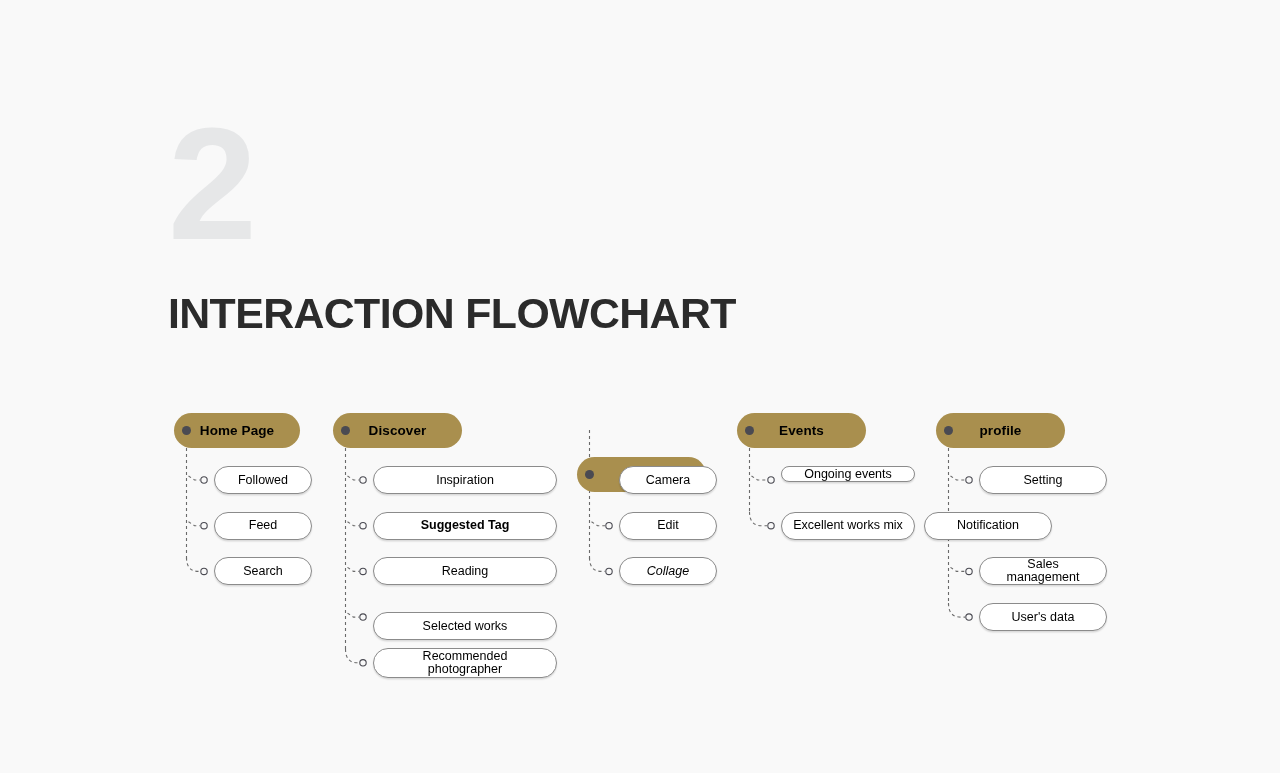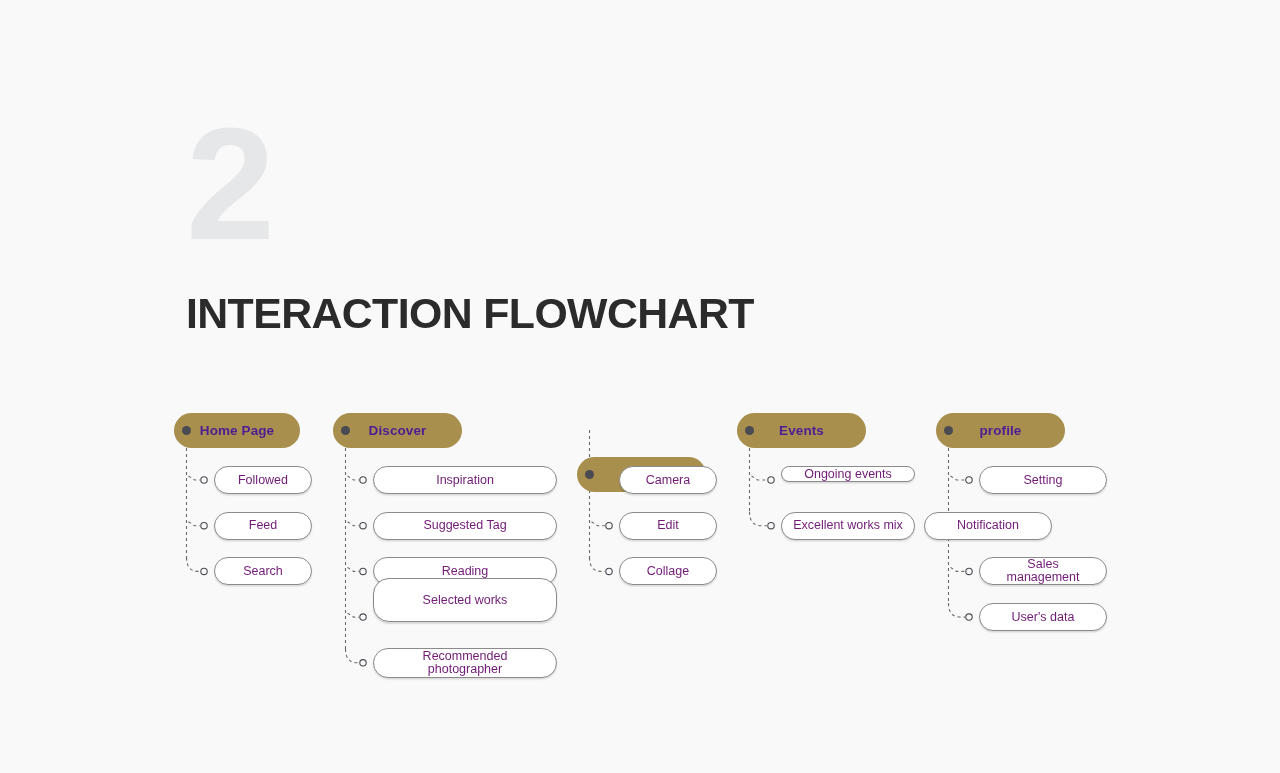--- a/index.html
+++ b/index.html
@@ -12,21 +12,21 @@
     height: 773px;
     background: #f9f9f9;
     font-family: "Liberation Sans", "DejaVu Sans", sans-serif;
     overflow: hidden;
     position: relative;
   }
 
   
   #header-block {
     position: absolute;
-    left: 186px;
+    left: 168px;
     top: 118px;
     width: 800px;
   }
   #section-number {
     font-size: 160px;
     font-weight: bold;
     line-height: 0.82;
     color: #e6e7e8;
     letter-spacing: -4px;
     margin: 0;
@@ -77,21 +77,21 @@
     height: 35px;
     border-radius: 18px;
     background: #a98f4e;
     display: flex;
     align-items: center;
     justify-content: center;
     box-sizing: border-box;
     cursor: pointer;
   }
   .column-header .header-label {
-    color: #4c1d95;
+    color: #000000;
     font-size: 13.5px;
     font-weight: bold;
     letter-spacing: 0.1px;
     white-space: nowrap;
   }
   .anchor-dot {
     position: absolute;
     left: 8px;
     top: 50%;
     width: 9px;
@@ -111,21 +111,21 @@
     display: flex;
     align-items: center;
     justify-content: center;
     box-sizing: border-box;
     box-shadow: 0 1.5px 1.5px rgba(0,0,0,0.13);
     cursor: pointer;
     text-align: center;
   }
   .flow-item .item-label {
     font-size: 12.5px;
-    color: #701a75;
+    color: #000000;
     line-height: 13px;
     white-space: pre-line;
     padding: 0 10px;
   }
   .flow-item.two-line {
     height: 30px;
   }
 </style>
 </head>
 <body>
@@ -195,46 +195,46 @@
       </div>
       <div class="flow-column" style="left: 333px; top: 413px; width: 129px;">
         <div class="column-header" style="width: 129px;">
           <span class="anchor-dot"></span>
           <span class="header-label">Discover</span>
         </div>
       </div>
       <div class="flow-item" style="left: 373px; top: 466px; width: 184px; height: 28px;">
         <span class="item-label">Inspiration</span>
       </div>
-      <div class="flow-item" style="left: 373px; top: 511.7px; width: 184px; height: 28px;">
+      <div class="flow-item" style="left: 373px; top: 511.7px; width: 184px; height: 28px; font-weight: bold;">
         <span class="item-label">Suggested Tag</span>
       </div>
       <div class="flow-item" style="left: 373px; top: 557.4px; width: 184px; height: 28px;">
         <span class="item-label">Reading</span>
       </div>
-      <div class="flow-item" style="left: 373px; top: 578px; width: 184px; height: 44px;">
+      <div class="flow-item" style="left: 373px; top: 612px; width: 184px; height: 28px;">
         <span class="item-label">Selected works</span>
       </div>
       <div class="flow-item two-line" style="left: 373px; top: 647.8px; width: 184px; height: 30px; text-align: center;">
         <span class="item-label">Recommended
 photographer</span>
       </div>
       <div class="flow-column" style="left: 577px; top: 413px; width: 129px;">
         <div class="column-header" style="width: 129px; margin-top: 44px;">
           <span class="anchor-dot"></span>
           <span class="header-label">Utility</span>
         </div>
       </div>
       <div class="flow-item" style="left: 619px; top: 466px; width: 98px; height: 28px;">
         <span class="item-label">Camera</span>
       </div>
       <div class="flow-item" style="left: 619px; top: 511.7px; width: 98px; height: 28px;">
         <span class="item-label">Edit</span>
       </div>
-      <div class="flow-item" style="left: 619px; top: 557.4px; width: 98px; height: 28px;">
+      <div class="flow-item" style="left: 619px; top: 557.4px; width: 98px; height: 28px; font-style: italic;">
         <span class="item-label">Collage</span>
       </div>
       <div class="flow-column" style="left: 737px; top: 413px; width: 129px;">
         <div class="column-header" style="width: 129px;">
           <span class="anchor-dot"></span>
           <span class="header-label">Events</span>
         </div>
       </div>
       <div class="flow-item" style="left: 781px; top: 466px; width: 134px; height: 16px;">
         <span class="item-label">Ongoing events</span>

